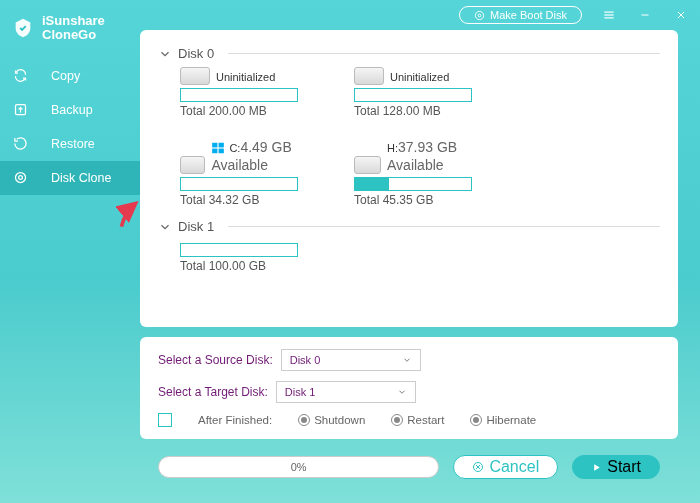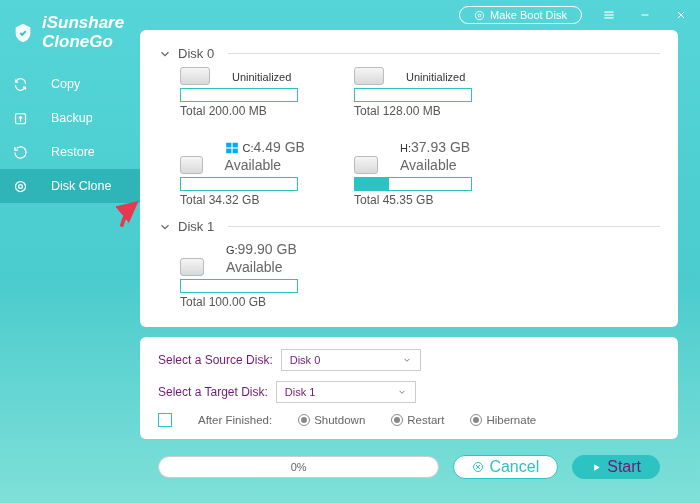--- a/index.html
+++ b/index.html
@@ -4,33 +4,33 @@
 <style>
   * { box-sizing: border-box; margin: 0; padding: 0; font-family: -apple-system, "Segoe UI", Arial, sans-serif; }
   body { width: 700px; height: 503px; overflow: hidden; background: #5bd5d5; position: relative; }
   .app { display: flex; width: 700px; height: 503px; background: linear-gradient(180deg, #55d5d7 0%, #4acbcd 55%, #7fe0d8 100%); position: relative; }
   .titlebar { position: absolute; top: 0; right: 0; height: 30px; width: 560px; display: flex; align-items: center; justify-content: flex-end; gap: 18px; padding: 4px 10px; z-index: 5; }
   .bootbtn { border: 1px solid #fff; color: #fff; border-radius: 12px; padding: 2px 14px; font-size: 11px; background: transparent; display: flex; align-items: center; gap: 5px; cursor: pointer; }
   .winbtn { width: 18px; height: 18px; color: #fff; display: flex; align-items: center; justify-content: center; font-size: 14px; cursor: pointer; }
   .sidebar { width: 140px; flex: 0 0 140px; color: #fff; padding-top: 6px; }
   .brand { display: flex; align-items: center; gap: 8px; padding: 8px 10px 16px 12px; }
   .brand-logo { width: 22px; height: 22px; }
-  .brand-text { font-size: 17px; font-weight: 600; line-height: 1.1; font-style: italic; }
+  .brand-text { font-size: 13px; font-weight: 600; line-height: 1.1; }
   .navitem { display: flex; align-items: center; gap: 23px; padding: 9px 12px; font-size: 12.5px; cursor: pointer; }
   .navitem.active { background: #2fb5b7; }
   .navicon { width: 16px; height: 16px; display: flex; align-items: center; justify-content: center; }
   .main { flex: 1; padding: 30px 22px 10px 0; display: flex; flex-direction: column; gap: 10px; position: relative; }
   .panel { background: #fff; border-radius: 6px; padding: 12px 18px; }
   .diskpanel { flex: 1; overflow: hidden; }
   .diskhead { display: flex; align-items: center; gap: 6px; color: #555; font-size: 13px; margin: 4px 0 6px 0; }
   .diskhead .line { flex: 1; height: 1px; background: #ddd; margin-left: 8px; }
   .chev { width: 14px; height: 14px; }
   .partitions { display: flex; flex-wrap: wrap; gap: 20px 24px; margin-left: 22px; margin-bottom: 12px; }
   .part { width: 150px; }
-  .part-row1 { display: flex; align-items: flex-end; gap: 22px; }
+  .part-row1 { display: flex; align-items: flex-end; gap: 6px; }
   .hdd { width: 30px; height: 18px; position: relative; }
   .hdd::before { content:""; position:absolute; inset:0; border-radius:3px; background: linear-gradient(#f5f5f5,#d9d9d9); border:1px solid #bbb; }
   .part-label { font-size: 11px; color: #333; white-space: nowrap; }
   .part-avail { font-size: 14px; color: #666; }
   .bar { width: 118px; height: 14px; border: 1px solid #2dc3c3; margin: 3px 0 2px 0; background: #fff; }
   .barfill { height: 100%; background: #2dc3c3; }
   .part-total { font-size: 12px; color: #555; }
   .winflag { display:inline-flex; width:14px; height:14px; margin-right:4px; vertical-align:middle; }
   .winflag svg { width:14px; height:14px; }
 
@@ -40,21 +40,21 @@
   .after { display: flex; align-items: center; gap: 26px; font-size: 11.5px; color: #666; width: 100%; }
   .chk { width: 14px; height: 14px; border: 1px solid #2dc3c3; background:#fff; }
   .radio { display: flex; align-items: center; gap: 4px; }
   .rdot { width: 12px; height: 12px; border: 1px solid #888; border-radius: 50%; display:flex; align-items:center; justify-content:center; }
   .rdot .inner { width:6px; height:6px; border-radius:50%; background:#888; }
 
   .footer { display: flex; align-items: center; gap: 14px; padding: 6px 18px 14px 18px; }
   .progress { flex: 1; height: 22px; border: 1px solid #ccc; border-radius: 12px; background: #fff; display:flex; align-items:center; justify-content:center; font-size:11px; color:#666; }
   .pillbtn { height: 24px; border-radius: 13px; padding: 0 18px; font-size: 16px; display: flex; align-items: center; justify-content:center; gap: 5px; cursor: pointer; }
   .cancel { border: 1px solid #2dc3c3; color: #2dc3c3; background: #fff; }
-  .start { background: #2dc3c3; color: #701a75; border: 1px solid #2dc3c3; }
+  .start { background: #2dc3c3; color: #000000; border: 1px solid #2dc3c3; }
 
   .arrow { position:absolute; left:116px; top:196px; width:36px; height:36px; z-index:20; pointer-events:none; }
 </style>
 </head>
 <body>
 
 <div class="app">
   <div class="titlebar">
     <div class="bootbtn">
       <svg width="11" height="11" viewBox="0 0 24 24" fill="none" stroke="#fff" stroke-width="2">
@@ -203,24 +203,20 @@
         </div>
         <div class="diskhead">
           <svg class="chev" viewBox="0 0 24 24" fill="none" stroke="#666" stroke-width="2">
             <polyline points="6 9 12 15 18 9"></polyline>
           </svg>
           <span>Disk 1</span>
           <div class="line"></div>
         </div>
         <div class="partitions">
           <div class="part">
-            <div class="part-row1">
-              <div class="hdd"></div>
-              <div><span class="part-label">G:</span><span class="part-avail">99.90 GB Available</span></div>
-            </div>
             <div class="bar">
               <div class="barfill" style="width:0%"></div>
             </div>
             <div class="part-total">Total 100.00 GB</div>
           </div>
         </div>
       </div>
 
     <div class="panel selpanel">
       <div class="selgroup">

